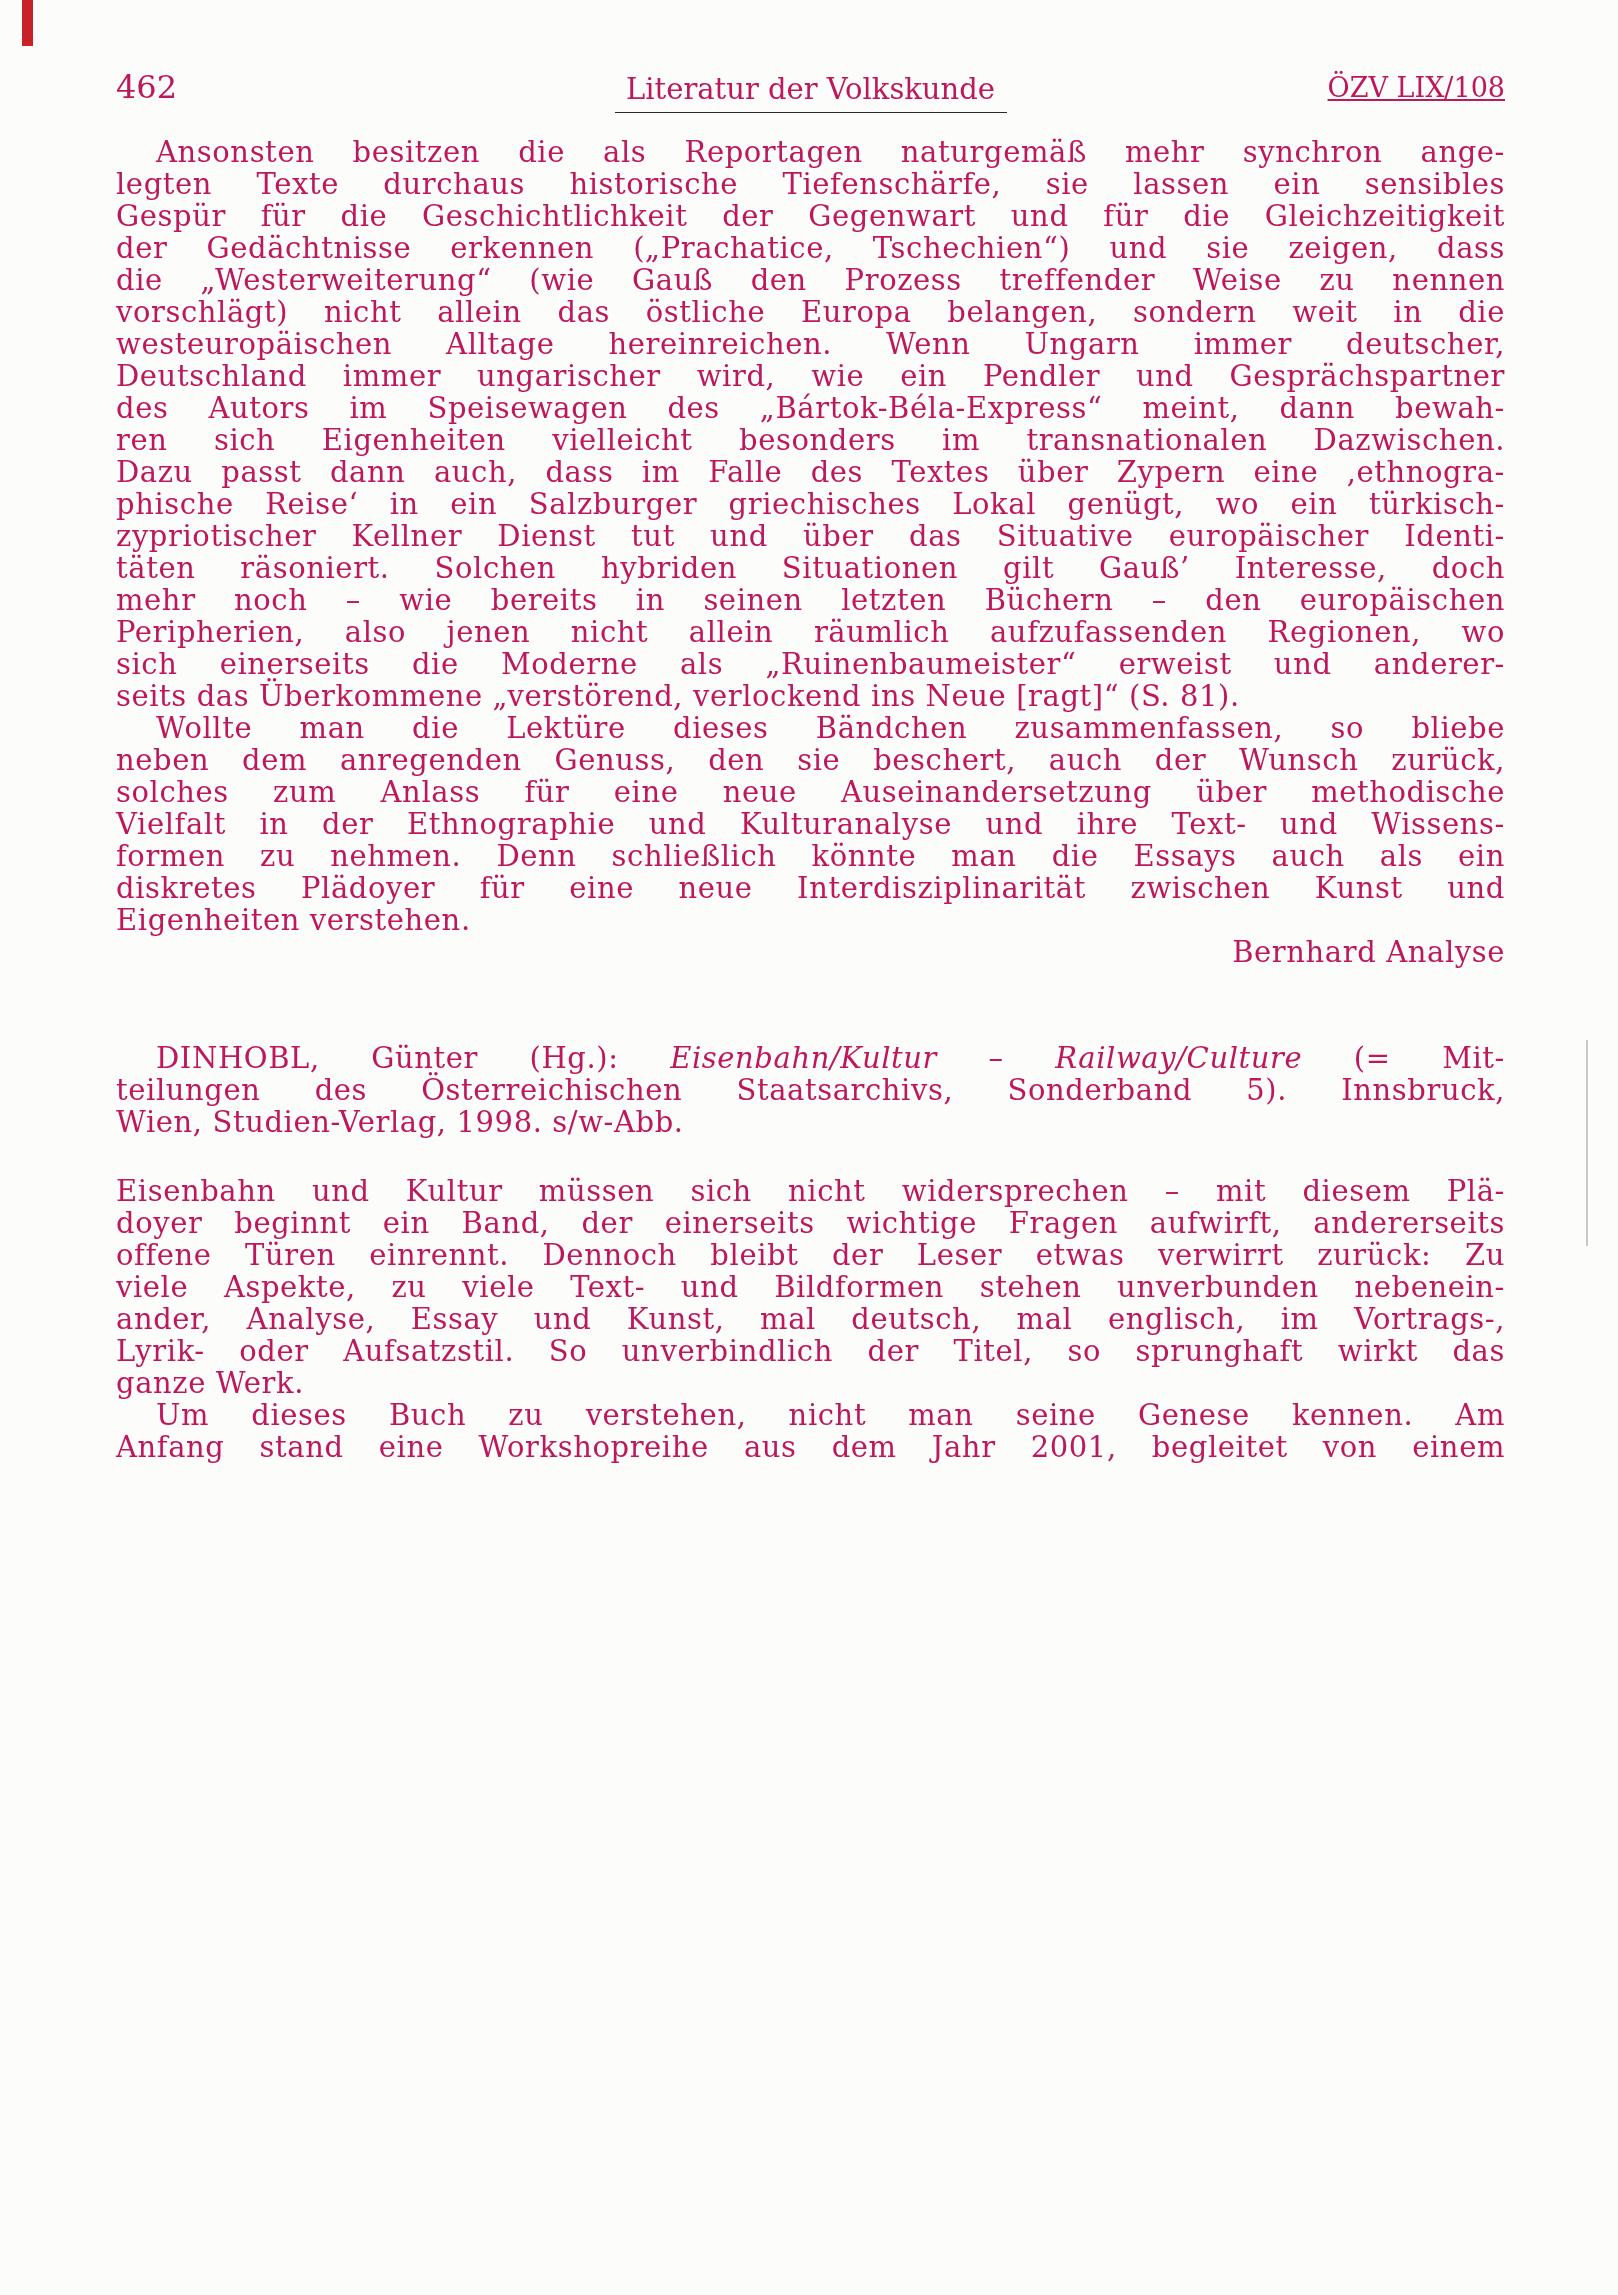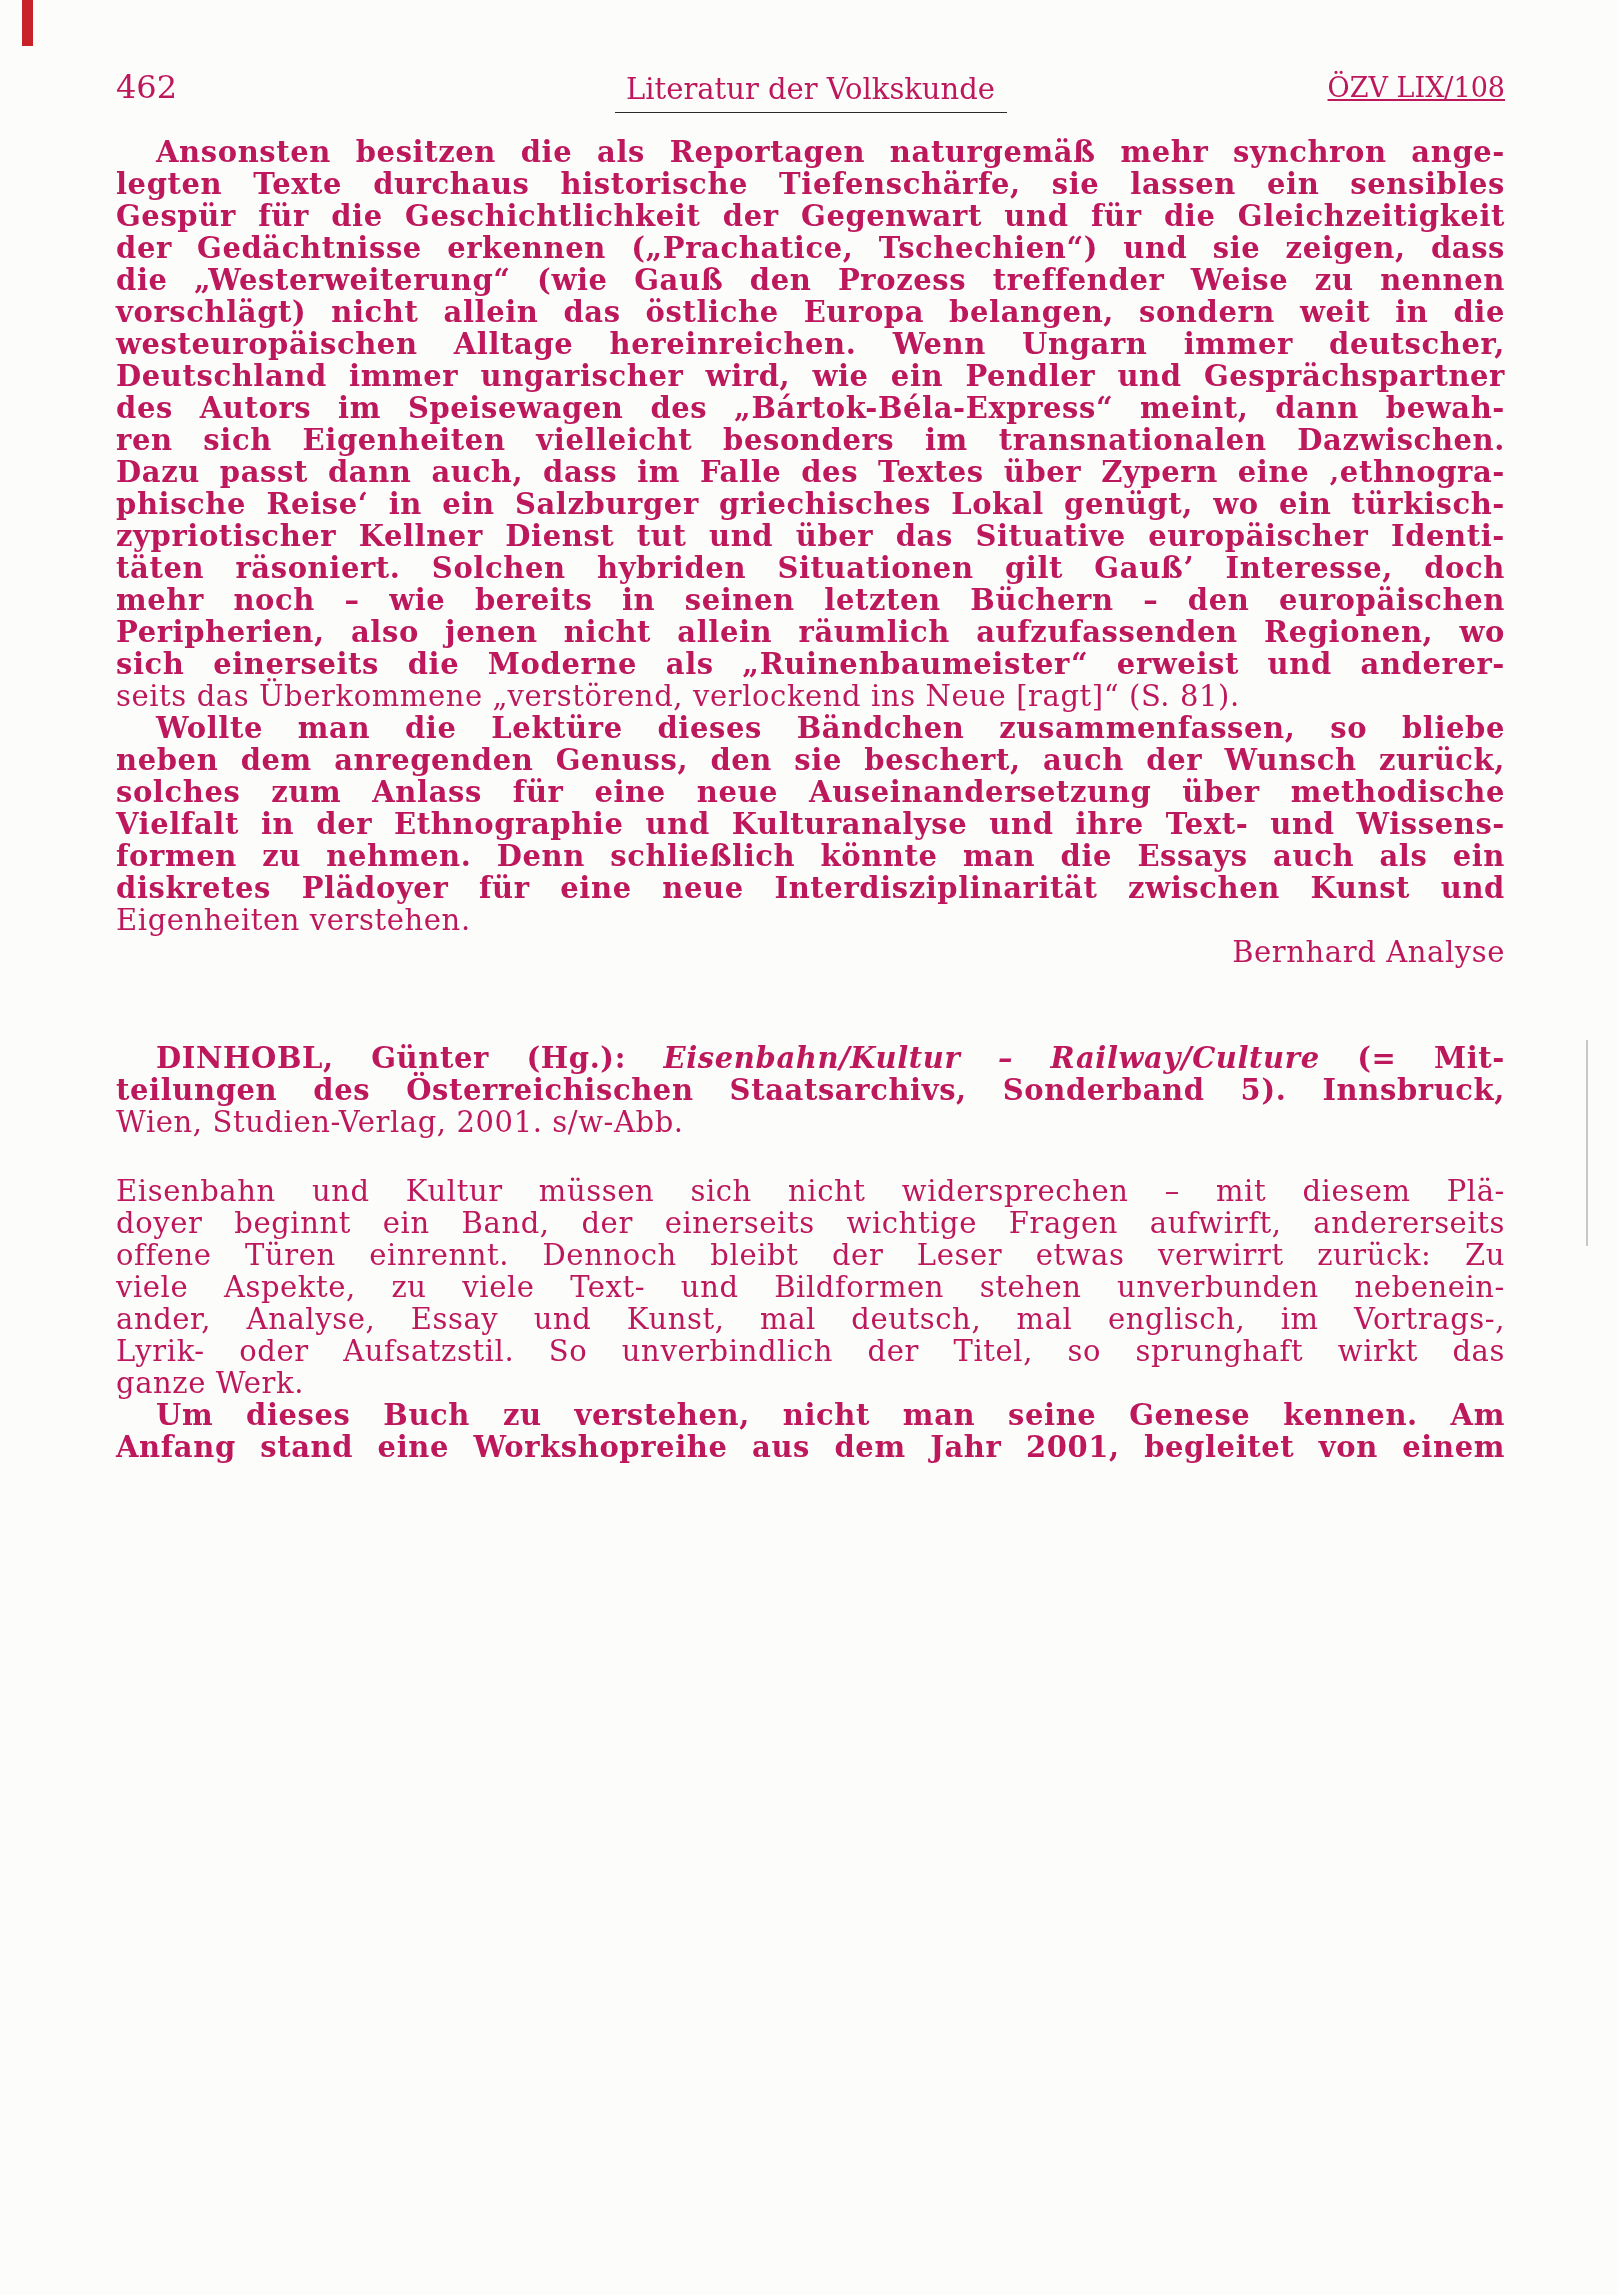--- a/index.html
+++ b/index.html
@@ -56,21 +56,21 @@
     letter-spacing: 0.6px;
   }
   .para { margin: 0; }
   .just {
     display: block;
     white-space: pre-line;
     text-align: justify;
     text-align-last: justify;
     -moz-text-align-last: justify;
   }
-  .indent > .just { text-indent: 40px; font-weight: bold; }
+  .indent > .just { text-indent: 40px; }
   .lastline { display: block; text-align: left; }
   .author { margin: 0; text-align: right; }
   .heading-block { margin-top: 74px; }
   .second-review-para { margin-top: 37px; }
   .it { font-style: italic; }
 </style>
 </head>
 <body>
 
 <div class="page">
@@ -116,21 +116,21 @@
 formen zu nehmen. Denn schließlich könnte man die Essays auch als ein
 diskretes Plädoyer für eine neue Interdisziplinarität zwischen Kunst und</span>
         <span class="lastline">Eigenheiten verstehen.</span>
       </p>
 
     <p class="para author"><span>Bernhard Analyse</span></p>
 
     <p class="para indent heading-block">
         <span class="just"><span>DINHOBL, Günter (Hg.): </span><span class="it">Eisenbahn/Kultur – Railway/Culture</span><span> (= Mit-
 teilungen des Österreichischen Staatsarchivs, Sonderband 5). Innsbruck,</span></span>
-        <span class="lastline">Wien, Studien-Verlag, 2001. s/w-Abb.</span>
+        <span class="lastline">Wien, Studien-Verlag, 1998. s/w-Abb.</span>
       </p>
 
     <p class="para second-review-para">
         <span class="just">Eisenbahn und Kultur müssen sich nicht widersprechen – mit diesem Plä-
 doyer beginnt ein Band, der einerseits wichtige Fragen aufwirft, andererseits
 offene Türen einrennt. Dennoch bleibt der Leser etwas verwirrt zurück: Zu
 viele Aspekte, zu viele Text- und Bildformen stehen unverbunden nebenein-
 ander, Analyse, Essay und Kunst, mal deutsch, mal englisch, im Vortrags-,
 Lyrik- oder Aufsatzstil. So unverbindlich der Titel, so sprunghaft wirkt das</span>
         <span class="lastline">ganze Werk.</span>

